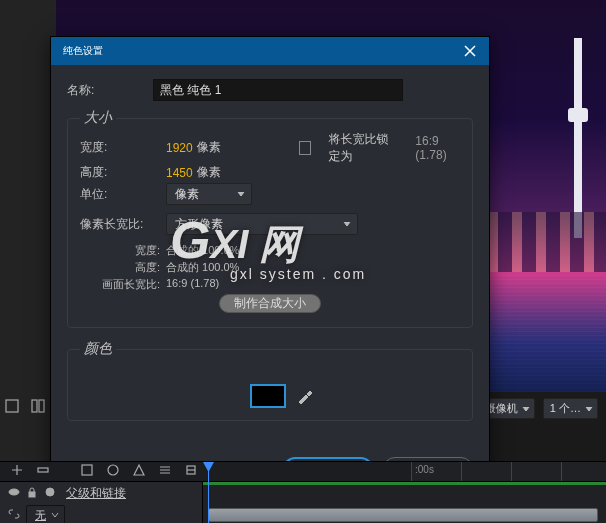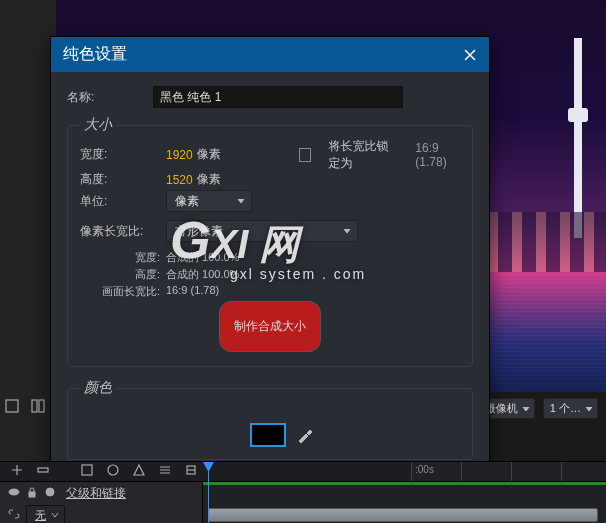--- a/index.html
+++ b/index.html
@@ -50,21 +50,21 @@
     position: absolute;
     left: 50px; top: 36px;
     width: 440px;
     background: #2a2c33;
     border: 1px solid #000;
     box-shadow: 0 4px 18px rgba(0,0,0,0.6);
   }
   .titlebar {
     background: #065793;
     color: #fff;
-    font-size: 16px;
+    font-size: 10px;
     padding: 7px 12px;
     display: flex;
     justify-content: space-between;
     align-items: center;
   }
   .close-x { width:14px; height:14px; cursor:pointer; }
   .close-x svg { stroke:#fff; stroke-width:1.5; }
   .dlg-body { padding: 14px 16px 14px 16px; }
   .row { display:flex; align-items:center; margin-bottom:8px; }
   .lbl { width: 86px; padding-right:8px; color:#c0c0c0; }
@@ -94,22 +94,22 @@
     border-radius:2px; min-width:86px;
   }
   .select.wider { min-width: 192px; }
   .select .caret { position:absolute; right:6px; }
   .caret svg { stroke:#bbb; fill:#bbb; }
   .info-block { margin-left: 100px; font-size:11px; color:#bfbfbf; }
   .info-block .irow { display:flex; margin-bottom:2px; }
   .info-block .ilbl { width:60px; text-align:right; padding-right:6px; }
   .btn-mid {
     display:block; margin: 0 auto 2px auto;
-    background:#b91c1c; border:1px solid #555; color:#ddd;
-    padding:16px 14px; border-radius:12px; font-size:12px;
+    background:#737373; border:1px solid #555; color:#ddd;
+    padding:0 14px; border-radius:12px; font-size:12px;
   }
   .color-row { display:flex; align-items:center; gap:10px; margin-left:170px; margin-top:14px; }
   .swatch {
     width:36px; height:24px; background:#000; border:2px solid #2a93d6;
   }
   .eyedrop { width:18px; height:18px; }
   .footer { display:flex; align-items:center; padding: 10px 16px 14px 16px; justify-content:space-between;}
   .preview-chk { display:flex; align-items:center; gap:6px; color:#888; }
   .preview-chk .chk { width:13px; height:13px; border:1px solid #666; }
   .btns { display:flex; gap:10px; }
@@ -243,21 +243,21 @@
     <fieldset class="group">
       <legend>大小</legend>
 
       <div class="row">
         <div class="lbl">宽度:</div>
         <span class="val-blue">1920</span>
         <span class="suffix">像素</span>
       </div>
       <div class="row">
         <div class="lbl">高度:</div>
-        <span class="val-blue">1520</span>
+        <span class="val-blue">1450</span>
         <span class="suffix">像素</span>
       </div>
 
       <div class="lock-row">
         <div style="width:126px"></div>
         <div class="lock-box">
           <span class="chk"></span>
           <span>将长宽比锁定为</span>
           <span style="color:#999; margin-left:4px;">16:9 (1.78)</span>
         </div>

